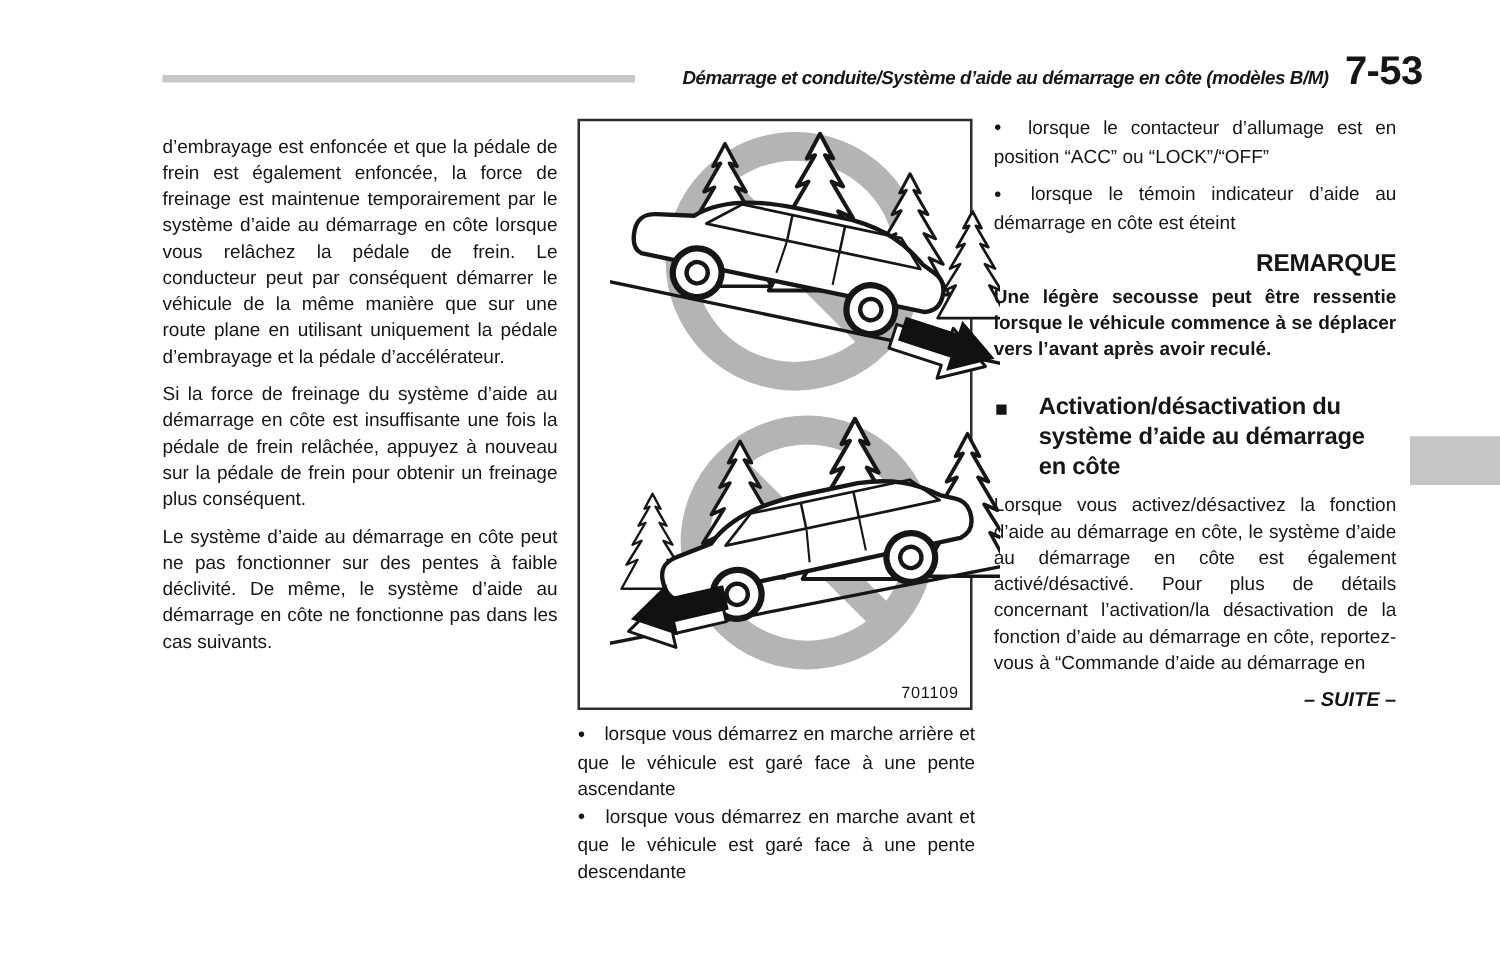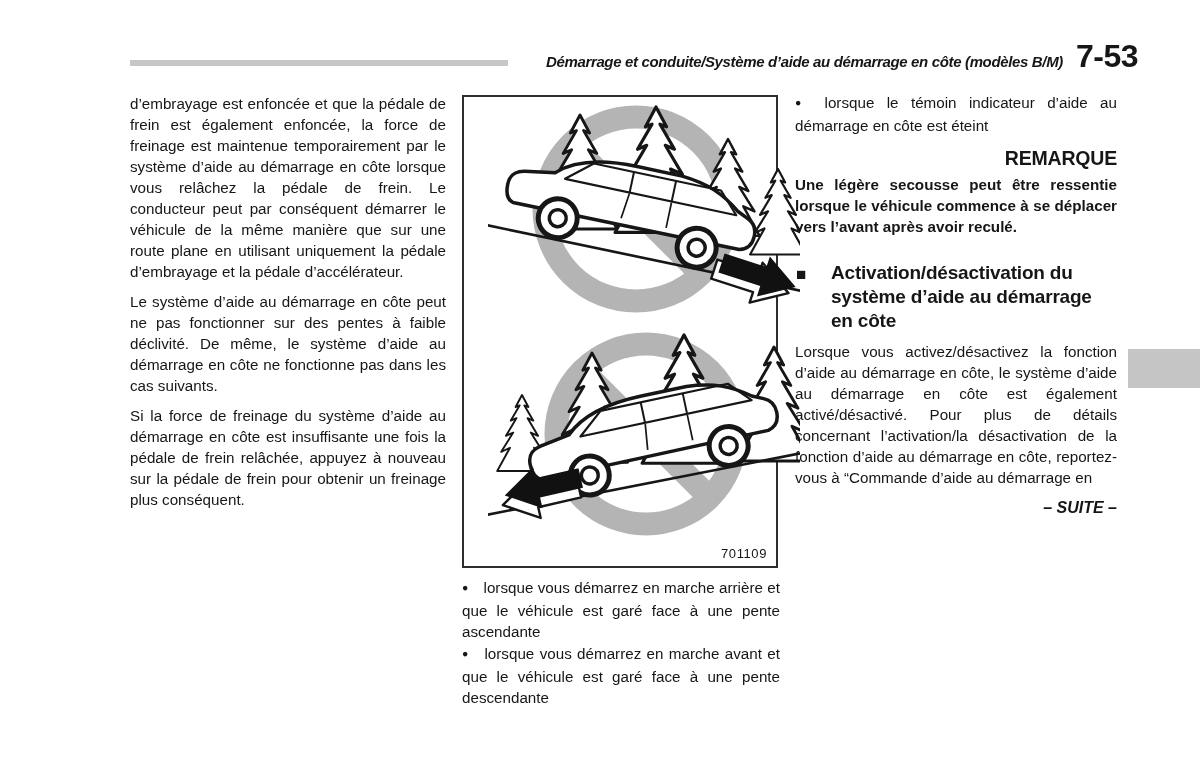--- a/index.html
+++ b/index.html
@@ -7,21 +7,21 @@
     position:relative;width:1200px;height:763px;overflow:hidden;background:#ffffff;
     font-family:"Liberation Sans",sans-serif;color:#161616;
   }
   
   .header-rule{position:absolute;left:130px;top:60px;width:378px;height:6px;background:#c7c7c7;}
   .header-row{position:absolute;left:440px;top:38px;width:698px;display:flex;align-items:baseline;justify-content:flex-end;gap:13px;}
   .running-title{font-style:italic;font-weight:bold;font-size:15px;letter-spacing:-0.35px;background:#fff;padding-left:6px;white-space:nowrap;text-align:right;}
   .page-number{font-weight:bold;font-size:32px;letter-spacing:-0.5px;}
   
   .col{position:absolute;font-size:15.2px;line-height:21px;text-align:justify;}
-  .col-left{left:130px;top:93px;width:316px;}
+  .col-left{left:130px;top:107px;width:316px;}
   .col-right{left:795px;top:92px;width:322px;}
   .col p{margin:0 0 9px 0;}
   .bullet-item{margin:0 0 1px 0;}
   .blt{font-size:10.5px;margin-right:15px;position:relative;top:-2px;}
   .para-gap{margin-top:8px !important;}
   .note-heading{font-size:19.5px;font-weight:bold;letter-spacing:-0.2px;margin:12px 0 5px;text-align:right;}
   .note-body{font-weight:bold;margin-bottom:0 !important;}
   .section-heading{position:relative;padding-left:36px;font-size:19px;line-height:24px;font-weight:bold;letter-spacing:-0.2px;margin:24px 0 8px;text-align:left;}
   .section-marker{position:absolute;left:1px;top:2px;font-size:17px;}
   .suite{text-align:right;font-weight:bold;font-style:italic;font-size:16px;margin-top:4px;}
@@ -39,22 +39,22 @@
 <div class="page">
 
   <div class="header-rule"></div>
   <div class="header-row">
     <span class="running-title">Démarrage et conduite/Système d’aide au démarrage en côte (modèles B/M)</span>
     <span class="page-number">7-53</span>
   </div>
 
   <div class="col col-left">
     <p>d’embrayage est enfoncée et que la pédale de frein est également enfoncée, la force de freinage est maintenue temporairement par le système d’aide au démarrage en côte lorsque vous relâchez la pédale de frein. Le conducteur peut par conséquent démarrer le véhicule de la même manière que sur une route plane en utilisant uniquement la pédale d’embrayage et la pédale d’accélérateur.</p>
+    <p>Si la force de freinage du système d’aide au démarrage en côte est insuffisante une fois la pédale de frein relâchée, appuyez à nouveau sur la pédale de frein pour obtenir un freinage plus conséquent.</p>
     <p>Le système d’aide au démarrage en côte peut ne pas fonctionner sur des pentes à faible déclivité. De même, le système d’aide au démarrage en côte ne fonctionne pas dans les cas suivants.</p>
-    <p>Si la force de freinage du système d’aide au démarrage en côte est insuffisante une fois la pédale de frein relâchée, appuyez à nouveau sur la pédale de frein pour obtenir un freinage plus conséquent.</p>
   </div>
 
   <div class="figure">
 
     <svg class="illo" width="312" height="232" viewBox="0 0 312 232">
       <defs>
         <g id="tree">
           <path d="M0,0 L8,15 L3,13 L14,32 L7,29 L20,51 L11,47 L26,71 L15,66 L31,95 L-31,95 L-15,66 L-26,71 L-11,47 L-20,51 L-7,29 L-14,32 L-3,13 L-8,15 Z" fill="#ffffff" stroke="#161616" stroke-width="2.4" stroke-linejoin="round"></path>
         </g>
         <g id="car">
@@ -107,20 +107,21 @@
 
     <div class="fig-label">701109</div>
   </div>
 
   <div class="mid-bullets">
     <p class="bullet-item"><span class="blt">●</span><span>lorsque vous démarrez en marche arrière et que le véhicule est garé face à une pente ascendante</span></p>
     <p class="bullet-item"><span class="blt">●</span><span>lorsque vous démarrez en marche avant et que le véhicule est garé face à une pente descendante</span></p>
   </div>
 
   <div class="col col-right">
+    <p class="bullet-item"><span class="blt">●</span><span>lorsque le contacteur d’allumage est en position “ACC” ou “LOCK”/“OFF”</span></p>
     <p class="bullet-item"><span class="blt">●</span><span>lorsque le témoin indicateur d’aide au démarrage en côte est éteint</span></p>
 
 
     <div class="note-heading">REMARQUE</div>
     <p class="note-body">Une légère secousse peut être ressentie lorsque le véhicule commence à se déplacer vers l’avant après avoir reculé.</p>
 
     <div class="section-heading">
       <span class="section-marker">■</span>
       <span>Activation/désactivation du système d’aide au démarrage en côte</span>
     </div>

